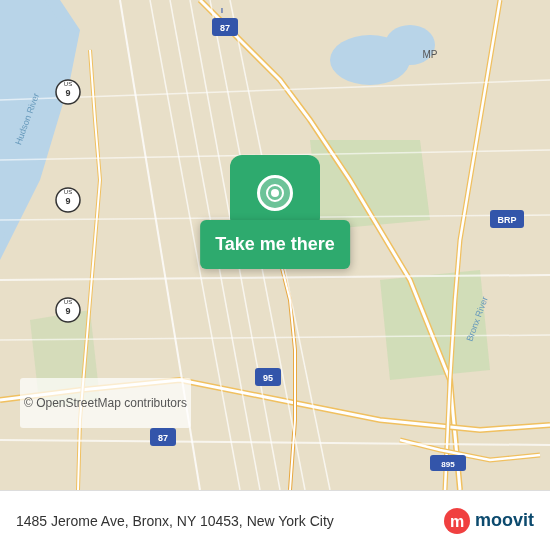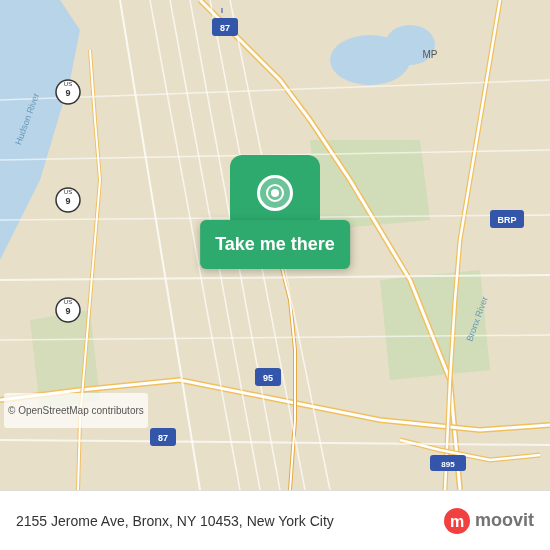--- a/index.html
+++ b/index.html
@@ -43,21 +43,21 @@
     }
 
     .moovit-icon {
       width: 28px;
       height: 28px;
     }
 
     .moovit-text {
       font-size: 18px;
       font-weight: bold;
-      color: #737373;
+      color: #0c4a6e;
     }
 
     
     #take-me-there-btn {
       position: absolute;
       left: 50%;
       top: 220px;
       transform: translateX(-50%);
       background: #2eaa6e;
       color: white;
@@ -106,25 +106,25 @@
 
     .pin-icon {
       font-size: 36px;
       color: white;
     }
 
     
     #osm-attribution {
       position: absolute;
       bottom: 62px;
-      left: 4px;
-      font-size: 10px;
+      left: 20px;
+      font-size: 12px;
       color: #555;
       background: rgba(255,255,255,0.7);
-      padding: 12px 4px;
+      padding: 18px 4px;
       border-radius: 3px;
       z-index: 5;
     }
 
     
     .map-svg {
       width: 100%;
       height: 100%;
       position: absolute;
       top: 0; left: 0;
@@ -232,21 +232,21 @@
   </div>
 
   <button id="take-me-there-btn">Take me there</button>
 
   <div id="osm-attribution">
     <span>© OpenStreetMap contributors</span>
   </div>
 </div>
 
 <div id="bottom-bar">
-  <span id="address-text">2155 Jerome Ave, Bronx, NY 10453, New York City</span>
+  <span id="address-text">1485 Jerome Ave, Bronx, NY 10453, New York City</span>
 
   <div id="moovit-logo">
 
     <svg class="moovit-icon" viewBox="0 0 28 28">
       <circle cx="14" cy="14" r="13" fill="#f04040"></circle>
       <text x="14" y="20" text-anchor="middle" font-size="16" fill="white" font-weight="bold">m</text>
     </svg>
     <span class="moovit-text">moovit</span>
   </div>
 </div>

